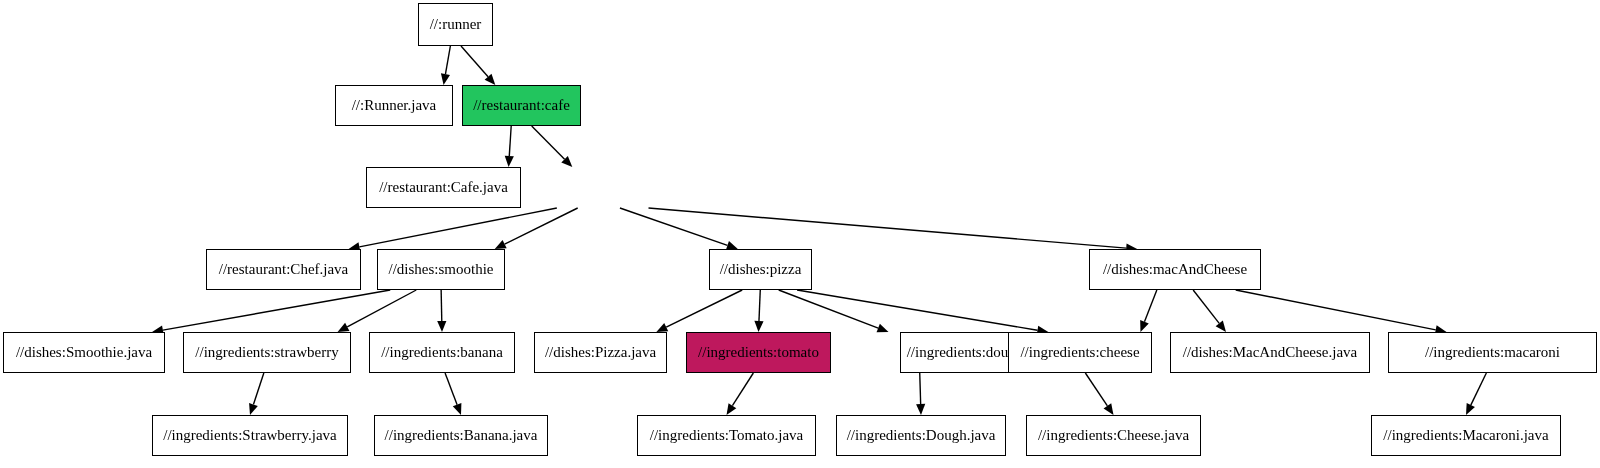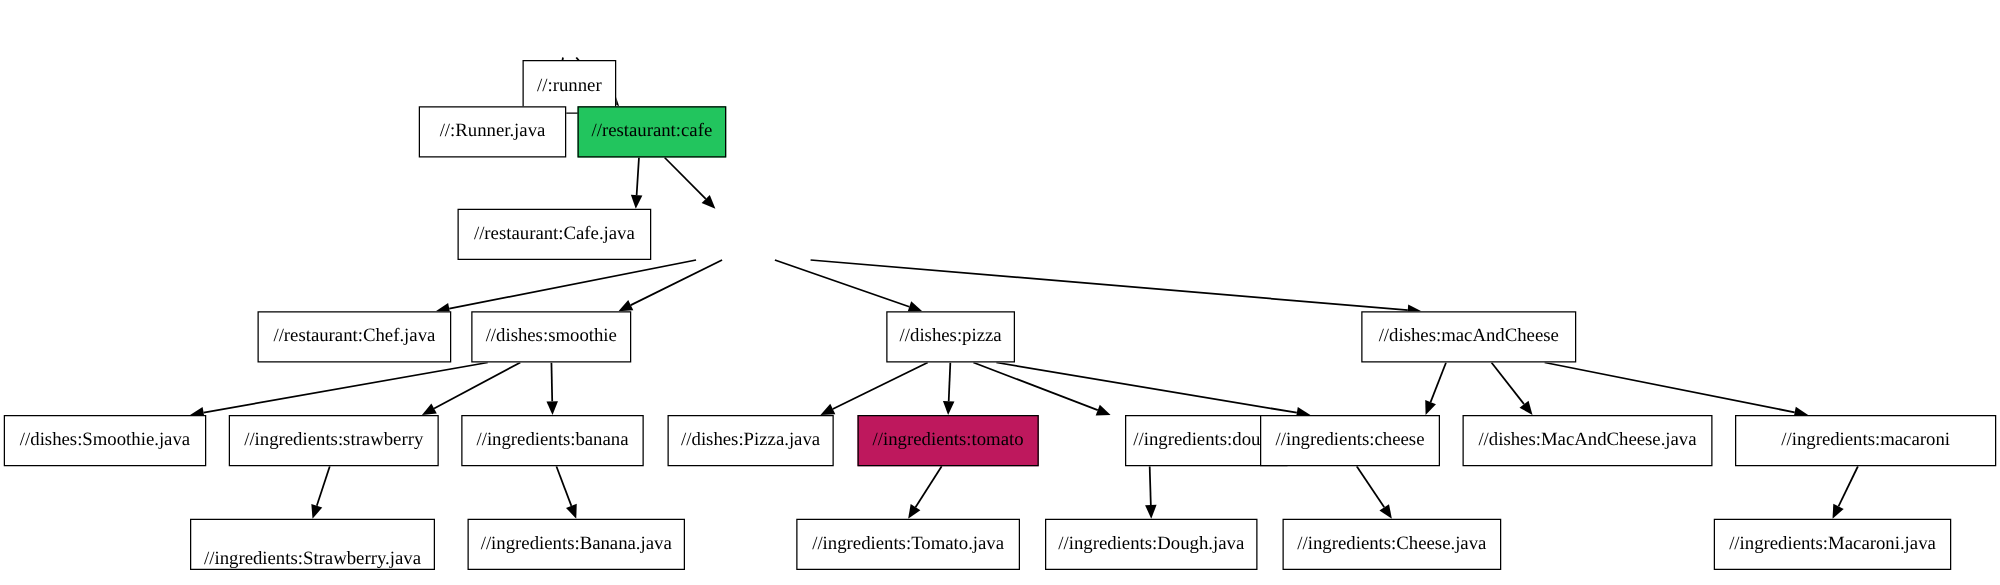--- a/index.html
+++ b/index.html
@@ -96,21 +96,21 @@
       <line x1="753.34" y1="373.00" x2="732.42" y2="405.73" stroke="#000000" stroke-width="1.4"></line>
       <polygon points="726.50,415.00 728.55,403.25 736.30,408.21" fill="#000000"></polygon>
       <line x1="919.74" y1="373.00" x2="920.67" y2="404.00" stroke="#000000" stroke-width="1.4"></line>
       <polygon points="921.00,415.00 916.07,404.14 925.27,403.87" fill="#000000"></polygon>
       <line x1="1085.36" y1="373.00" x2="1107.38" y2="405.86" stroke="#000000" stroke-width="1.4"></line>
       <polygon points="1113.50,415.00 1103.56,408.42 1111.20,403.30" fill="#000000"></polygon>
       <line x1="1486.35" y1="373.00" x2="1470.80" y2="405.10" stroke="#000000" stroke-width="1.4"></line>
       <polygon points="1466.00,415.00 1466.66,403.09 1474.94,407.11" fill="#000000"></polygon>
     </svg>
   <div id="node-layer">
-      <div class="graph-node" style="left: 418px; top: 3px; width: 75px; height: 43px; border-color: rgb(0, 0, 0); background: rgb(255, 255, 255); color: rgb(0, 0, 0); margin-top: 45px;">
+      <div class="graph-node" style="left: 418px; top: 3px; width: 75px; height: 43px; border-color: rgb(0, 0, 0); background: rgb(255, 255, 255); color: rgb(0, 0, 0);">
         <span class="node-label">//:runner</span>
       </div>
       <div class="graph-node" style="left: 335px; top: 85px; width: 118px; height: 41px; border-color: rgb(0, 0, 0); background: rgb(255, 255, 255); color: rgb(0, 0, 0);">
         <span class="node-label">//:Runner.java</span>
       </div>
       <div class="graph-node" style="left: 462px; top: 85px; width: 119px; height: 41px; border-color: rgb(0, 0, 0); background: #22c55e; color: rgb(0, 0, 0);">
         <span class="node-label">//restaurant:cafe</span>
       </div>
       <div class="graph-node" style="left: 366px; top: 167px; width: 155px; height: 41px; border-color: rgb(0, 0, 0); background: rgb(255, 255, 255); color: rgb(0, 0, 0);">
         <span class="node-label">//restaurant:Cafe.java</span>
@@ -147,21 +147,21 @@
       </div>
       <div class="graph-node" style="left: 1008px; top: 332px; width: 144px; height: 41px; border-color: rgb(0, 0, 0); background: rgb(255, 255, 255); color: rgb(0, 0, 0); text-align: center;">
         <span class="node-label">//ingredients:cheese</span>
       </div>
       <div class="graph-node" style="left: 1170px; top: 332px; width: 200px; height: 41px; border-color: rgb(0, 0, 0); background: rgb(255, 255, 255); color: rgb(0, 0, 0);">
         <span class="node-label">//dishes:MacAndCheese.java</span>
       </div>
       <div class="graph-node" style="left: 1388px; top: 332px; width: 209px; height: 41px; border-color: rgb(0, 0, 0); background: rgb(255, 255, 255); color: rgb(0, 0, 0);">
         <span class="node-label">//ingredients:macaroni</span>
       </div>
-      <div class="graph-node" style="left: 152px; top: 415px; width: 196px; height: 41px; border-color: rgb(0, 0, 0); background: rgb(255, 255, 255); color: rgb(0, 0, 0); align-items: flex-end;">
+      <div class="graph-node" style="left: 152px; top: 415px; width: 196px; height: 41px; border-color: rgb(0, 0, 0); background: rgb(255, 255, 255); color: rgb(0, 0, 0);">
         <span class="node-label">//ingredients:Strawberry.java</span>
       </div>
       <div class="graph-node" style="left: 374px; top: 415px; width: 174px; height: 41px; border-color: rgb(0, 0, 0); background: rgb(255, 255, 255); color: rgb(0, 0, 0);">
         <span class="node-label">//ingredients:Banana.java</span>
       </div>
       <div class="graph-node" style="left: 637px; top: 415px; width: 179px; height: 41px; border-color: rgb(0, 0, 0); background: rgb(255, 255, 255); color: rgb(0, 0, 0);">
         <span class="node-label">//ingredients:Tomato.java</span>
       </div>
       <div class="graph-node" style="left: 836px; top: 415px; width: 170px; height: 41px; border-color: rgb(0, 0, 0); background: rgb(255, 255, 255); color: rgb(0, 0, 0);">
         <span class="node-label">//ingredients:Dough.java</span>

